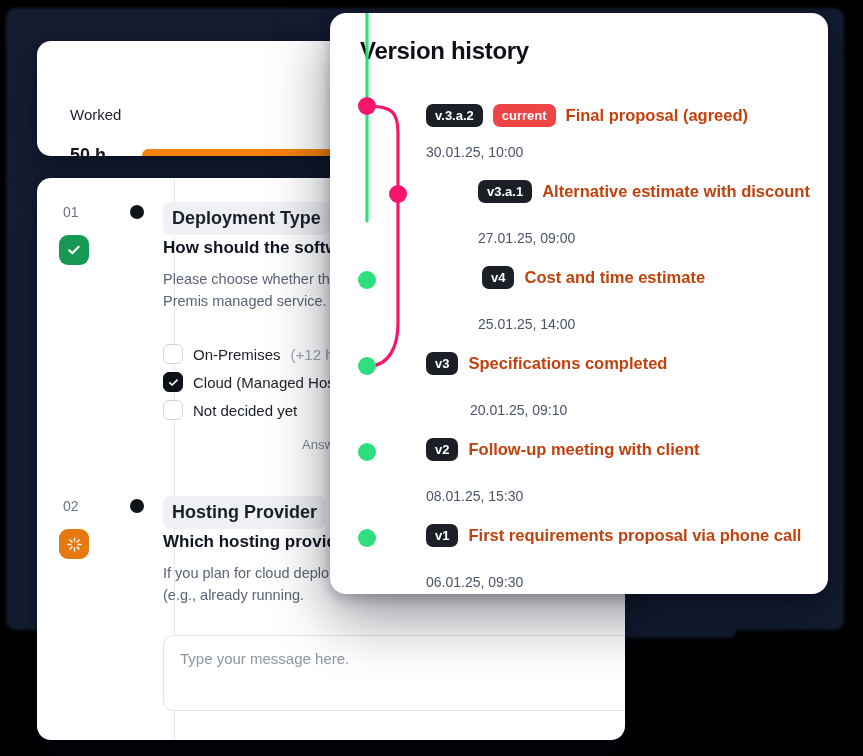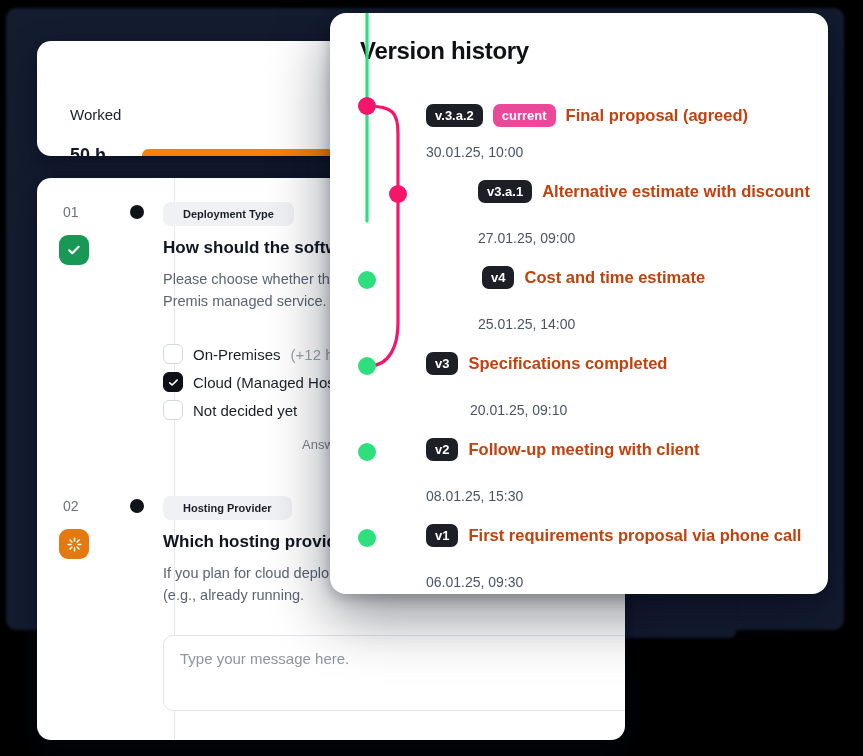--- a/index.html
+++ b/index.html
@@ -85,22 +85,22 @@
   .q-status {
     position: absolute; width: 30px; height: 30px;
     border-radius: 9px;
     display: flex; align-items: center; justify-content: center;
   }
   .q-status.done { background: #189855; }
   .q-status.pending { background: #e3790f; }
   .q-tag {
     position: absolute;
     background: #f0f1f4; color: #1b2028;
-    font-size: 11px; font-weight: 600;
-    padding: 6px 20px; border-radius: 8px;
+    font-size: 18px; font-weight: 600;
+    padding: 6px 9px; border-radius: 8px;
     white-space: nowrap;
   }
   .q-title {
     position: absolute;
     font-size: 17px; font-weight: 700; color: #101522;
     white-space: nowrap;
   }
   .q-desc {
     position: absolute;
     font-size: 14.5px; line-height: 22px;
@@ -158,21 +158,21 @@
     position: absolute;
     display: flex; align-items: center; gap: 10px;
     white-space: nowrap;
   }
   .vh-badge {
     background: #1c2026; color: #ffffff;
     font-size: 13px; font-weight: 600;
     padding: 5px 9px; border-radius: 7px;
     line-height: 1;
   }
-  .vh-badge.current { background: #ec4899; text-align: center; }
+  .vh-badge.current { background: #ef4444; text-align: center; }
   .vh-label {
     font-size: 16.5px; font-weight: 700; color: #c2410c;
   }
   .vh-time {
     position: absolute;
     font-size: 14px; color: #4a5366;
   }
 
   
   #worked-card, #questions-card { z-index: 2; }

